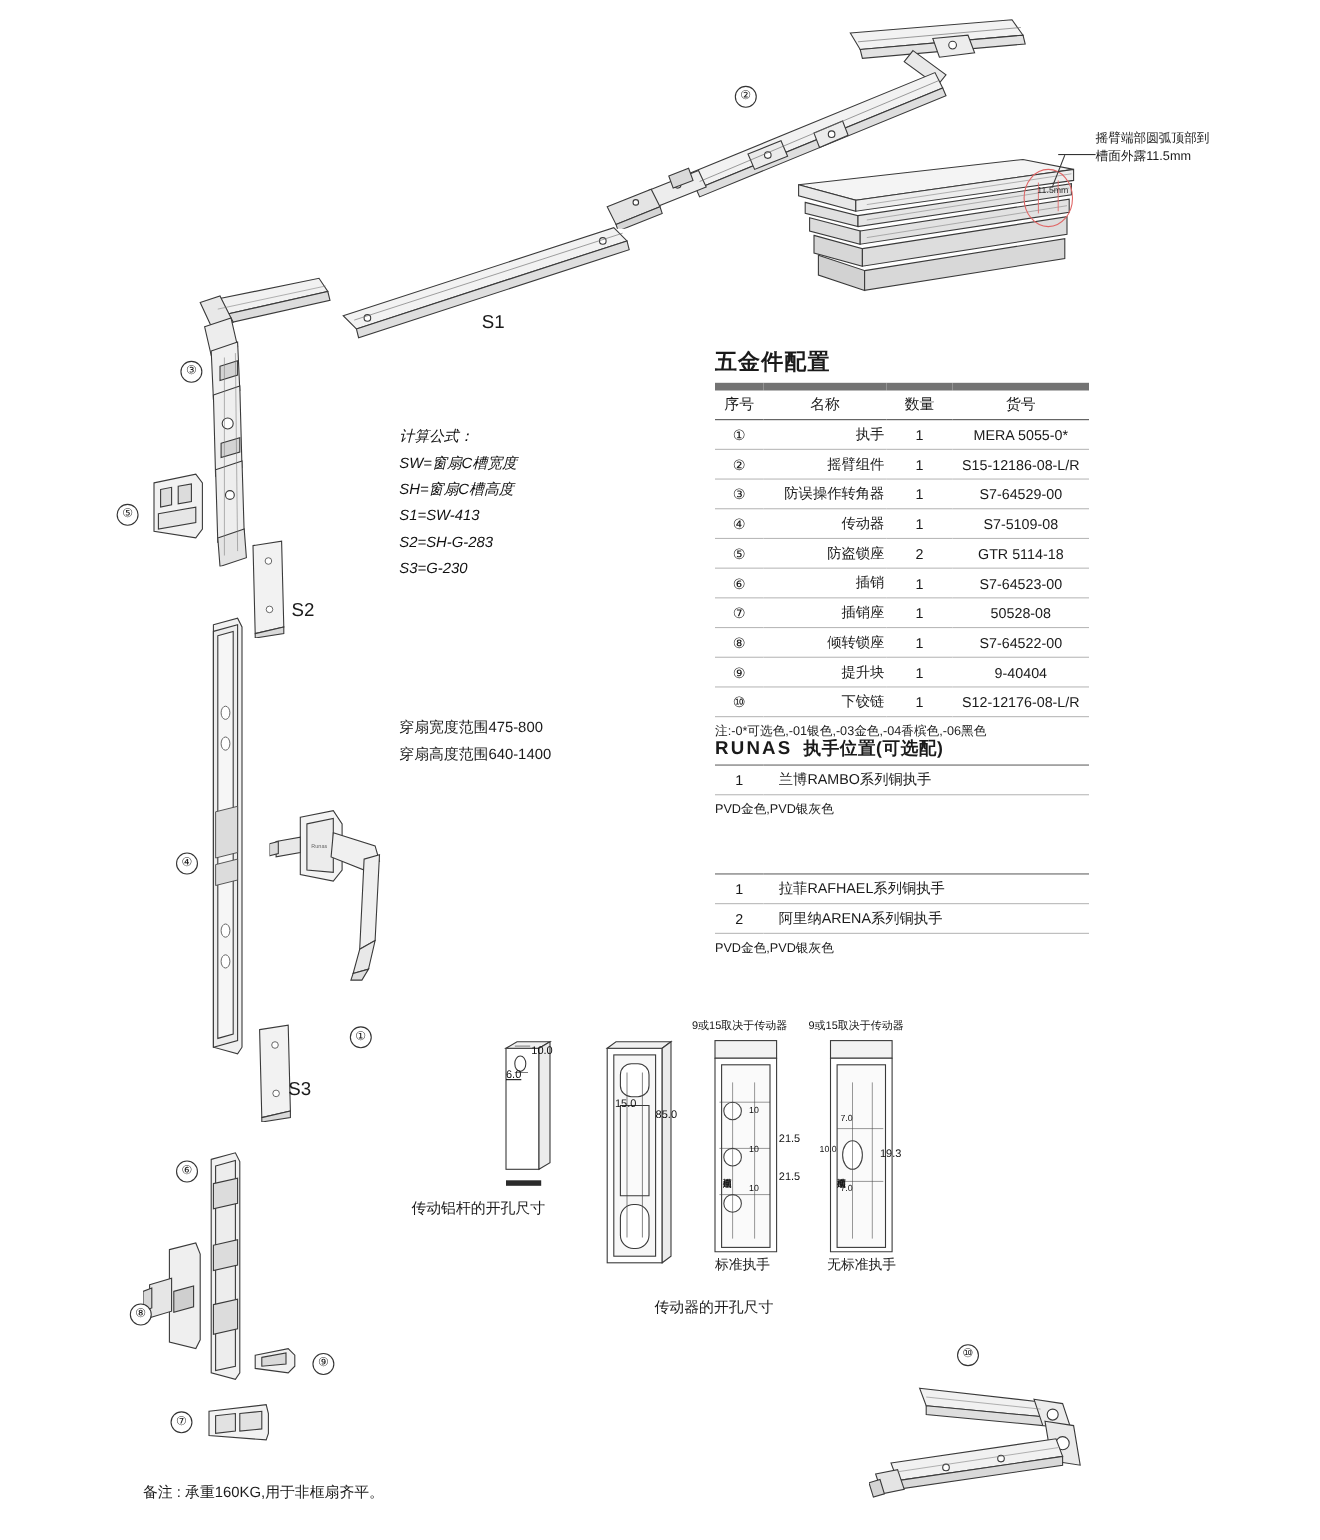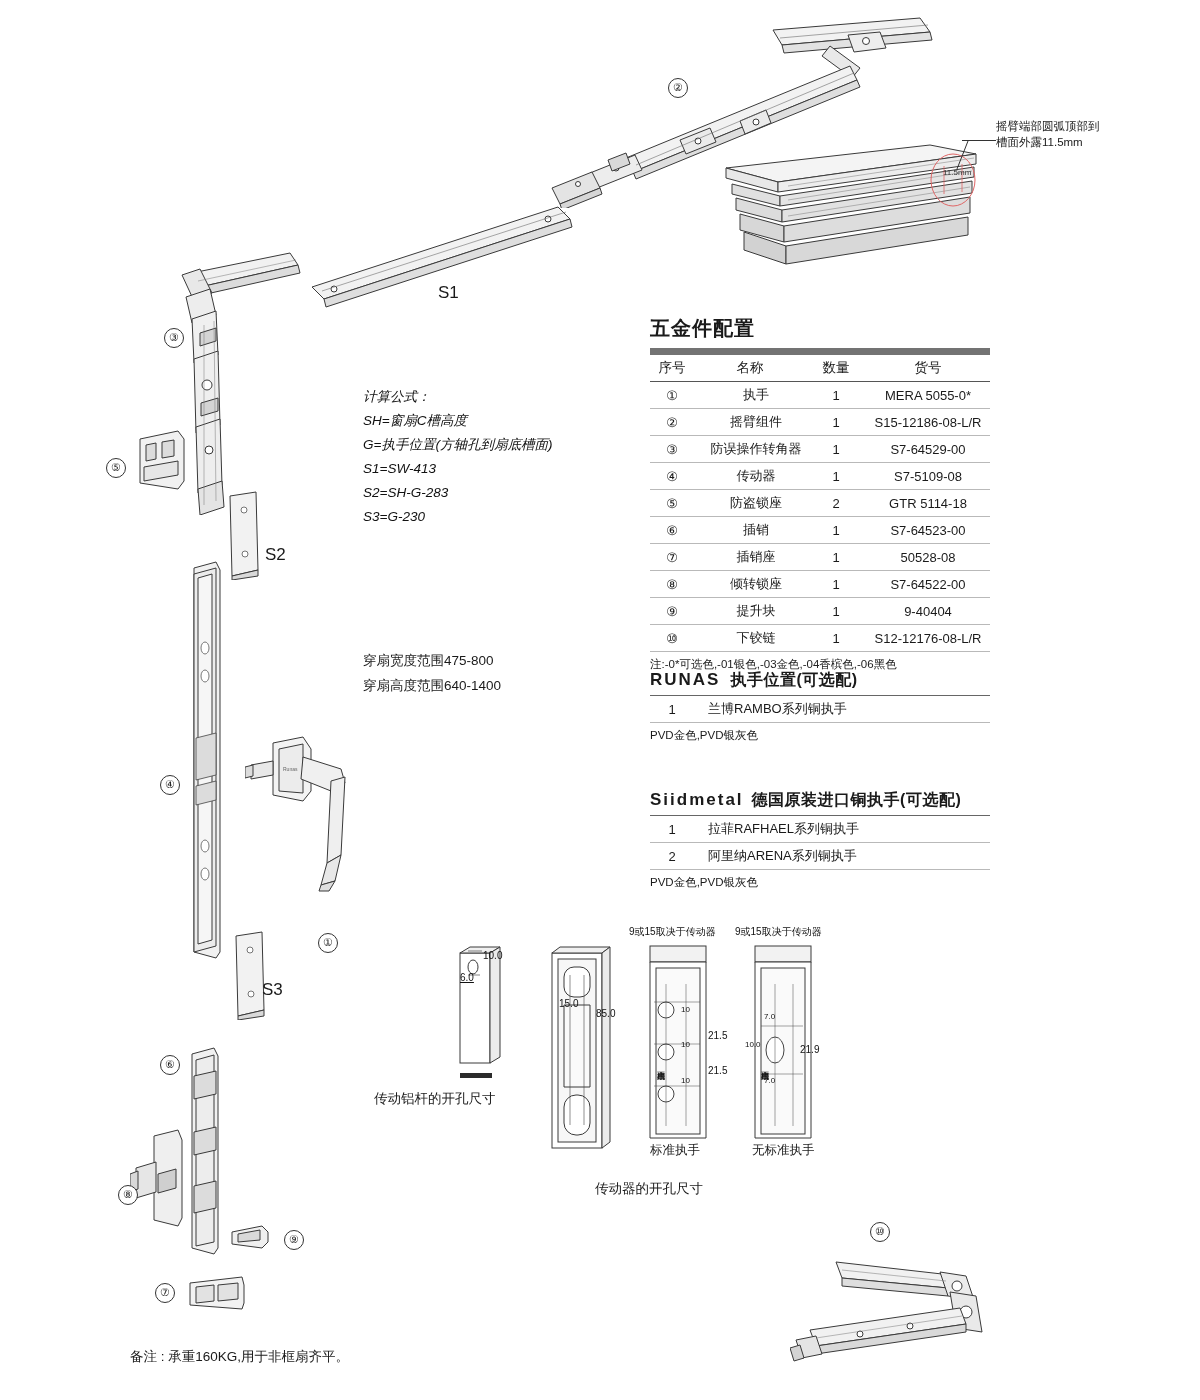--- a/index.html
+++ b/index.html
@@ -45,21 +45,21 @@
     padding: 4px 2px;
     text-align: center;
     font-weight: normal;
     color: #1a1a1a;
   }
   table.cfg thead th {
     border-bottom: 1px solid #555;
     border-top: 7px solid #737373;
     font-size: 13.5px;
   }
-  table.cfg td.name { text-align: center; padding-left: 14px; }
+  table.cfg td.name { text-align: right; padding-left: 14px; }
   table.cfg td.idx  { width: 40px; }
   table.cfg td.qty  { width: 56px; }
   table.cfg td.sku  { width: 120px; }
   .cfg-note {
     font-size: 11.5px;
     color: #222;
     margin-top: 5px;
   }
 
   
@@ -446,42 +446,42 @@
       <path d="M30,44 L30,186"></path>
       <path d="M48,44 L48,186"></path>
       <path d="M16,86 L58,86"></path>
       <path d="M16,134 L58,134"></path>
     </g>
   </svg>
 </div>
 <div class="abs lbl-xs" style="left:764px; top:1012px;">7.0</div>
 <div class="abs lbl-xs" style="left:745px; top:1040px;">10.0</div>
 <div class="abs lbl-xs" style="left:764px; top:1076px;">7.0</div>
-<div class="abs lbl-sm" style="left:800px; top:1044px;">21.9</div>
+<div class="abs lbl-sm" style="left:800px; top:1044px;">19.3</div>
 <div class="abs lbl-xs vertical" style="left:758px; top:1065px;">扇底槽面</div>
 <div class="abs lbl-sm" style="left:735px; top:925px;">9或15取决于传动器</div>
 <div class="abs cap" style="left:752px; top:1142px; font-size:12.5px;">无标准执手</div>
 
 <div class="abs cap" style="left:595px; top:1180px;">传动器的开孔尺寸</div>
 
 <div class="abs circ" style="left:668px; top:78px;">②</div>
 <div class="abs circ" style="left:164px; top:328px;">③</div>
 <div class="abs circ" style="left:106px; top:458px;">⑤</div>
 <div class="abs circ" style="left:160px; top:775px;">④</div>
 <div class="abs circ" style="left:318px; top:933px;">①</div>
 <div class="abs circ" style="left:160px; top:1055px;">⑥</div>
 <div class="abs circ" style="left:118px; top:1185px;">⑧</div>
 <div class="abs circ" style="left:284px; top:1230px;">⑨</div>
 <div class="abs circ" style="left:155px; top:1283px;">⑦</div>
 <div class="abs circ" style="left:870px; top:1222px;">⑩</div>
 
 <div class="abs formula" style="left:363px; top:385px; width:280px;">
   <div>计算公式：</div>
+  <div>SW=窗扇C槽宽度</div>
   <div>SH=窗扇C槽高度</div>
-  <div>G=执手位置(方轴孔到扇底槽面)</div>
   <div>S1=SW-413</div>
   <div>S2=SH-G-283</div>
   <div>S3=G-230</div>
 </div>
 
 <div class="abs range" style="left:363px; top:648px; width:260px;">
   <div>穿扇宽度范围475-800</div>
   <div>穿扇高度范围640-1400</div>
 </div>
 
@@ -572,24 +572,20 @@
         <tr>
       <td class="n">1</td>
       <td class="t">兰博RAMBO系列铜执手</td>
     </tr>
   </tbody>
     </table>
   <div class="opt-note">PVD金色,PVD银灰色</div>
 </div>
 
 <div class="abs" style="left:650px; top:790px; width:345px;">
-  <div style="display:flex; align-items:baseline; gap:8px;">
-    <span class="brand-logo">Siidmetal</span>
-    <span class="brand-head">德国原装进口铜执手(可选配)</span>
-  </div>
   <table class="opt">
     <tbody>
         <tr>
       <td class="n">1</td>
       <td class="t">拉菲RAFHAEL系列铜执手</td>
     </tr>
     <tr>
       <td class="n">2</td>
       <td class="t">阿里纳ARENA系列铜执手</td>
     </tr>

